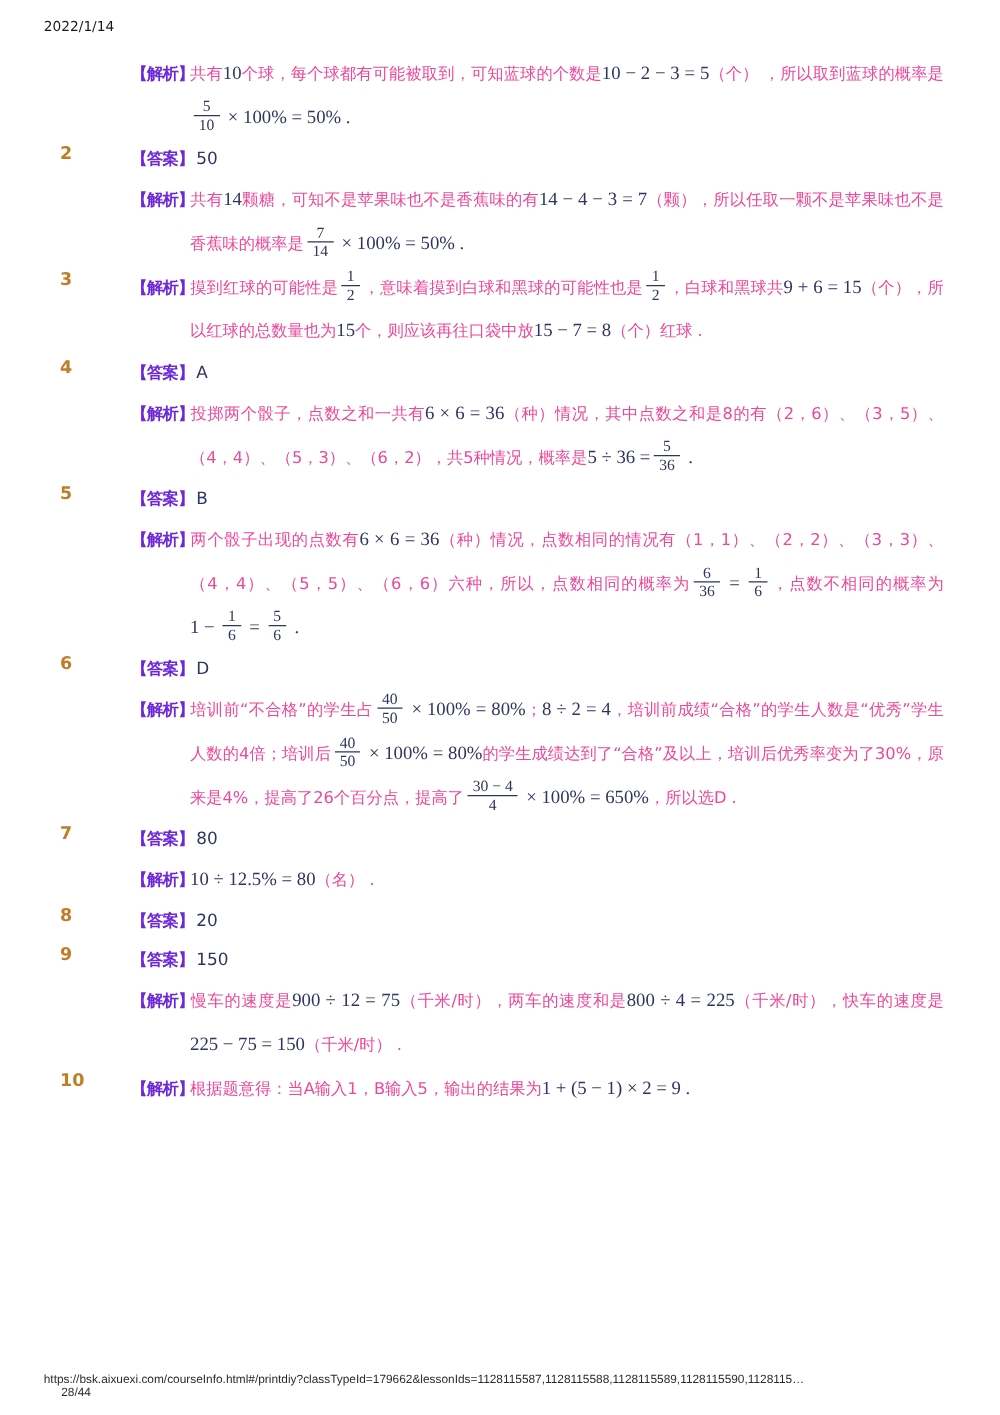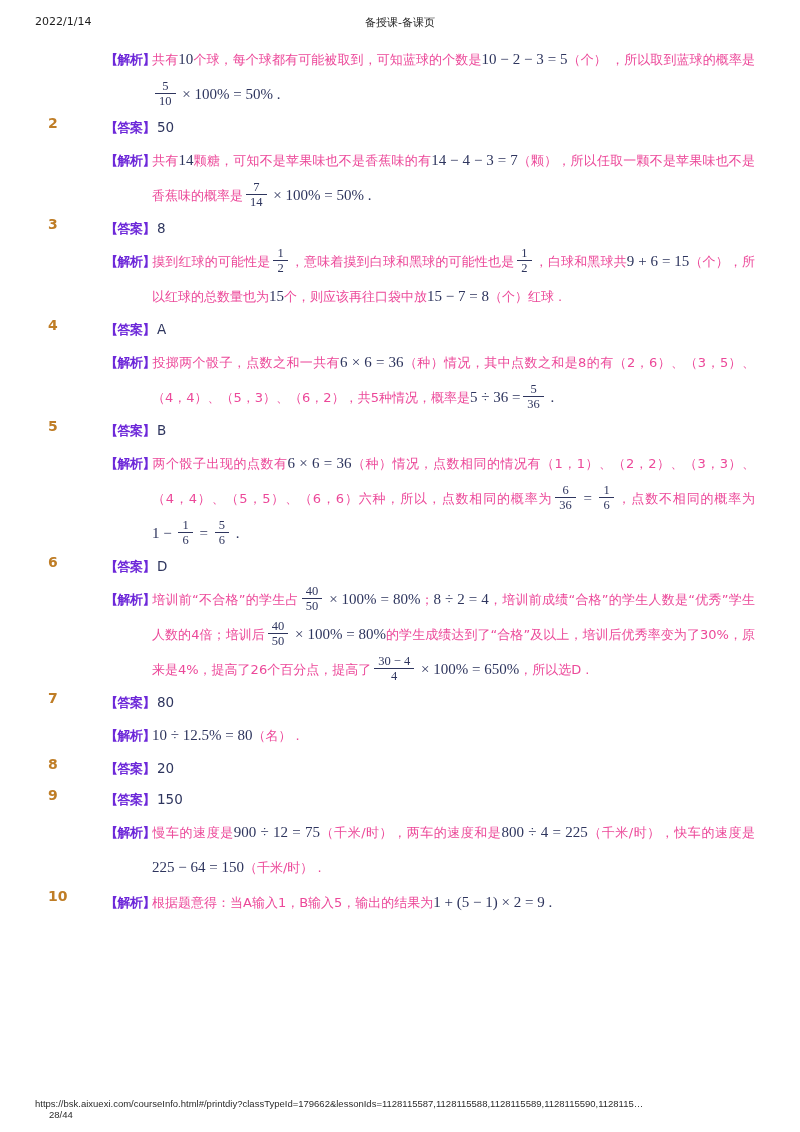--- a/index.html
+++ b/index.html
@@ -49,40 +49,38 @@
   }
   .footer .url{white-space:nowrap;overflow:hidden;}
   .footer .pageno{padding-left:14px;white-space:nowrap;}
 </style>
 </head>
 <body>
 
 <div class="page">
 
   <div class="hdr-date">2022/1/14</div>
-  <div class="hdr-title">备授课-备课页</div>
 
   <div class="content" id="items">
       <div class="item">
         <span class="item-number"></span>
         <div class="item-block">
           <p class="analysis"><span class="lbl hang">【解析】</span><span class="cn">共有</span><span class="math">10</span><span class="cn">个球，每个球都有可能被取到，可知蓝球的个数是</span><span class="math">10 − 2 − 3 = 5</span><span class="cn">（个） ，所以取到蓝球的概率是</span><span class="frac"><span class="fn">5</span><span class="fd">10</span></span><span class="math"> × 100% = 50% .</span></p>
         </div>
       </div>
       <div class="item">
         <span class="item-number">2</span>
         <div class="item-block">
           <p class="answer-line"><span class="lbl">【答案】</span><span class="ans-val">50</span></p>
           <p class="analysis"><span class="lbl hang">【解析】</span><span class="cn">共有</span><span class="math">14</span><span class="cn">颗糖，可知不是苹果味也不是香蕉味的有</span><span class="math">14 − 4 − 3 = 7</span><span class="cn">（颗），所以任取一颗不是苹果味也不是香蕉味的概率是</span><span class="frac"><span class="fn">7</span><span class="fd">14</span></span><span class="math"> × 100% = 50% .</span></p>
         </div>
       </div>
       <div class="item">
         <span class="item-number">3</span>
         <div class="item-block">
-          <p class="answer-line"><span class="lbl">【答案】</span><span class="ans-val">8</span></p>
           <p class="analysis"><span class="lbl hang">【解析】</span><span class="cn">摸到红球的可能性是</span><span class="frac"><span class="fn">1</span><span class="fd">2</span></span><span class="cn">，意味着摸到白球和黑球的可能性也是</span><span class="frac"><span class="fn">1</span><span class="fd">2</span></span><span class="cn">，白球和黑球共</span><span class="math">9 + 6 = 15</span><span class="cn">（个），所以红球的总数量也为</span><span class="math">15</span><span class="cn">个，则应该再往口袋中放</span><span class="math">15 − 7 = 8</span><span class="cn">（个）红球 .</span></p>
         </div>
       </div>
       <div class="item">
         <span class="item-number">4</span>
         <div class="item-block">
           <p class="answer-line"><span class="lbl">【答案】</span><span class="ans-val">A</span></p>
           <p class="analysis"><span class="lbl hang">【解析】</span><span class="cn">投掷两个骰子，点数之和一共有</span><span class="math">6 × 6 = 36</span><span class="cn">（种）情况，其中点数之和是8的有（2，6）、（3，5）、（4，4）、（5，3）、（6，2），共5种情况，概率是</span><span class="math">5 ÷ 36 =</span><span class="frac"><span class="fn">5</span><span class="fd">36</span></span><span class="math"> .</span></p>
         </div>
       </div>
@@ -110,21 +108,21 @@
       <div class="item">
         <span class="item-number">8</span>
         <div class="item-block">
           <p class="answer-line"><span class="lbl">【答案】</span><span class="ans-val">20</span></p>
         </div>
       </div>
       <div class="item">
         <span class="item-number">9</span>
         <div class="item-block">
           <p class="answer-line"><span class="lbl">【答案】</span><span class="ans-val">150</span></p>
-          <p class="analysis"><span class="lbl hang">【解析】</span><span class="cn">慢车的速度是</span><span class="math">900 ÷ 12 = 75</span><span class="cn">（千米/时），两车的速度和是</span><span class="math">800 ÷ 4 = 225</span><span class="cn">（千米/时），快车的速度是</span><span class="math">225 − 64 = 150</span><span class="cn">（千米/时） .</span></p>
+          <p class="analysis"><span class="lbl hang">【解析】</span><span class="cn">慢车的速度是</span><span class="math">900 ÷ 12 = 75</span><span class="cn">（千米/时），两车的速度和是</span><span class="math">800 ÷ 4 = 225</span><span class="cn">（千米/时），快车的速度是</span><span class="math">225 − 75 = 150</span><span class="cn">（千米/时） .</span></p>
         </div>
       </div>
       <div class="item">
         <span class="item-number">10</span>
         <div class="item-block">
           <p class="analysis"><span class="lbl hang">【解析】</span><span class="cn">根据题意得：当A输入1，B输入5，输出的结果为</span><span class="math">1 + (5 − 1) × 2 = 9 .</span></p>
         </div>
       </div>
     </div>
 

